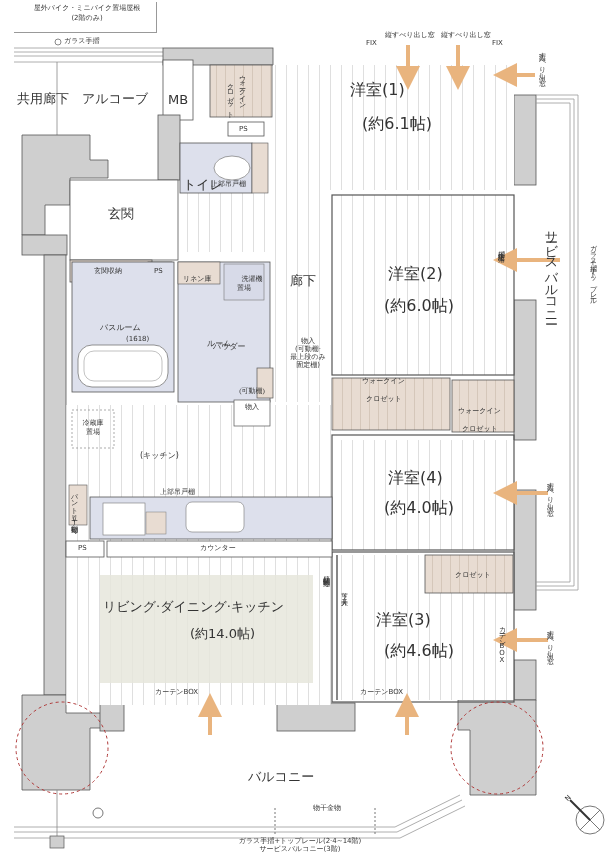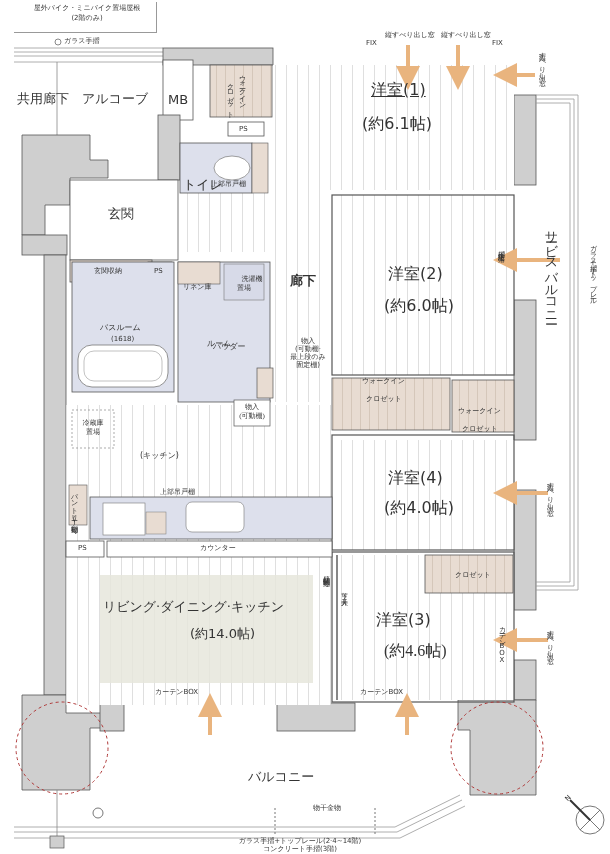--- a/index.html
+++ b/index.html
@@ -174,48 +174,48 @@
 <div class="lbl xs" style="left:385px;top:32px;">縦すべり出し窓</div>
 <div class="lbl xs" style="left:441px;top:32px;">縦すべり出し窓</div>
 <div class="lbl xs vt" style="left:538px;top:48px;">縦すべり出し窓</div>
 <div class="lbl xs vt" style="left:546px;top:478px;">縦すべり出し窓</div>
 <div class="lbl xs vt" style="left:546px;top:626px;">縦すべり出し窓</div>
 
 <div class="lbl xs vt" style="left:238px;top:70px;">ウォークイン</div>
 <div class="lbl xs vt" style="left:226px;top:78px;">クロゼット</div>
 <div class="lbl xs" style="left:239px;top:126px;">PS</div>
 
-<div class="lbl lg" style="left:371px;top:82px;text-decoration:underline;">洋室(1)</div>
+<div class="lbl lg" style="left:350px;top:82px;">洋室(1)</div>
 <div class="lbl lg" style="left:362px;top:116px;">(約6.1帖)</div>
 
 <div class="lbl md" style="left:183px;top:178px;">トイレ</div>
 <div class="lbl xs" style="left:211px;top:181px;">上部吊戸棚</div>
 
 <div class="lbl md" style="left:108px;top:207px;">玄関</div>
 <div class="lbl xs" style="left:94px;top:268px;">玄関収納</div>
 <div class="lbl xs" style="left:154px;top:268px;">PS</div>
 
-<div class="lbl md" style="left:290px;top:274px;font-weight:bold;">廊下</div>
-
-<div class="lbl xs" style="left:183px;top:284px;">リネン庫</div>
+<div class="lbl md" style="left:290px;top:274px;">廊下</div>
+
+<div class="lbl xs" style="left:183px;top:276px;">リネン庫</div>
 <div class="lbl xs c" style="left:226px;top:276px;width:52px;">洗濯機</div>
 <div class="lbl xs c" style="left:226px;top:285px;width:36px;">置場</div>
 
 <div class="lbl sm" style="left:100px;top:324px;">バスルーム</div>
-<div class="lbl xs" style="left:111px;top:336px;">(1618)</div>
+<div class="lbl xs" style="left:126px;top:336px;">(1618)</div>
 
 <div class="lbl sm" style="left:213px;top:318px;margin-top:25px;">パウダー</div>
 <div class="lbl sm" style="left:207px;top:340px;">ルーム</div>
 
 <div class="lbl xs c" style="left:288px;top:338px;width:40px;">物入</div>
 <div class="lbl xs c" style="left:288px;top:346px;width:40px;">(可動棚·</div>
 <div class="lbl xs c" style="left:288px;top:354px;width:40px;">最上段のみ</div>
 <div class="lbl xs c" style="left:288px;top:362px;width:40px;">固定棚)</div>
 <div class="lbl xs c" style="left:232px;top:404px;width:40px;">物入</div>
-<div class="lbl xs c" style="left:232px;top:413px;width:40px;font-family:Liberation Serif, serif;">(可動棚)</div>
+<div class="lbl xs c" style="left:232px;top:388px;width:40px;font-family:Liberation Serif, serif;">(可動棚)</div>
 
 <div class="lbl lg" style="left:388px;top:266px;">洋室(2)</div>
 <div class="lbl lg" style="left:384px;top:298px;">(約6.0帖)</div>
 <div class="lbl xs vt" style="left:497px;top:250px;">落下防止手摺</div>
 
 <div class="lbl md vt" style="left:545px;top:222px;">サービスバルコニー</div>
 <div class="lbl xs vt" style="left:589px;top:240px;">ガラス手摺+トップレール</div>
 
 <div class="lbl xs" style="left:362px;top:378px;">ウォークイン</div>
 <div class="lbl xs" style="left:366px;top:396px;">クロゼット</div>
@@ -233,23 +233,23 @@
 <div class="lbl xs" style="left:78px;top:545px;">PS</div>
 <div class="lbl xs" style="left:200px;top:545px;">カウンター</div>
 
 <div class="lbl md c" style="left:100px;top:600px;width:187px;">リビング·ダイニング·キッチン</div>
 <div class="lbl md c" style="left:100px;top:627px;width:245px;">(約14.0帖)</div>
 <div class="lbl xs vt" style="left:322px;top:575px;">可動間仕切壁</div>
 <div class="lbl xs vt" style="left:340px;top:588px;">下り天井</div>
 
 <div class="lbl xs" style="left:455px;top:572px;">クロゼット</div>
 <div class="lbl lg" style="left:376px;top:612px;">洋室(3)</div>
-<div class="lbl lg" style="left:384px;top:643px;font-family:Liberation Serif, serif;">(約4.6帖)</div>
+<div class="lbl lg" style="left:384px;top:643px;">(約4.6帖)</div>
 <div class="lbl xs vt" style="left:498px;top:622px;">カーテンBOX</div>
 
 <div class="lbl xs" style="left:155px;top:689px;">カーテンBOX</div>
 <div class="lbl xs" style="left:360px;top:689px;">カーテンBOX</div>
 
 <div class="lbl md" style="left:248px;top:770px;">バルコニー</div>
 <div class="lbl xs" style="left:313px;top:805px;">物干金物</div>
 <div class="lbl xs c" style="left:140px;top:838px;width:320px;">ガラス手摺+トップレール(2·4~14階)</div>
-<div class="lbl xs c" style="left:140px;top:846px;width:320px;">コンクリート手摺(3階)</div>
+<div class="lbl xs c" style="left:140px;top:846px;width:320px;">サービスバルコニー(3階)</div>
 <div class="lbl xs" style="left:566px;top:795px;transform:rotate(-45deg);">N</div>
 
 </body></html>

